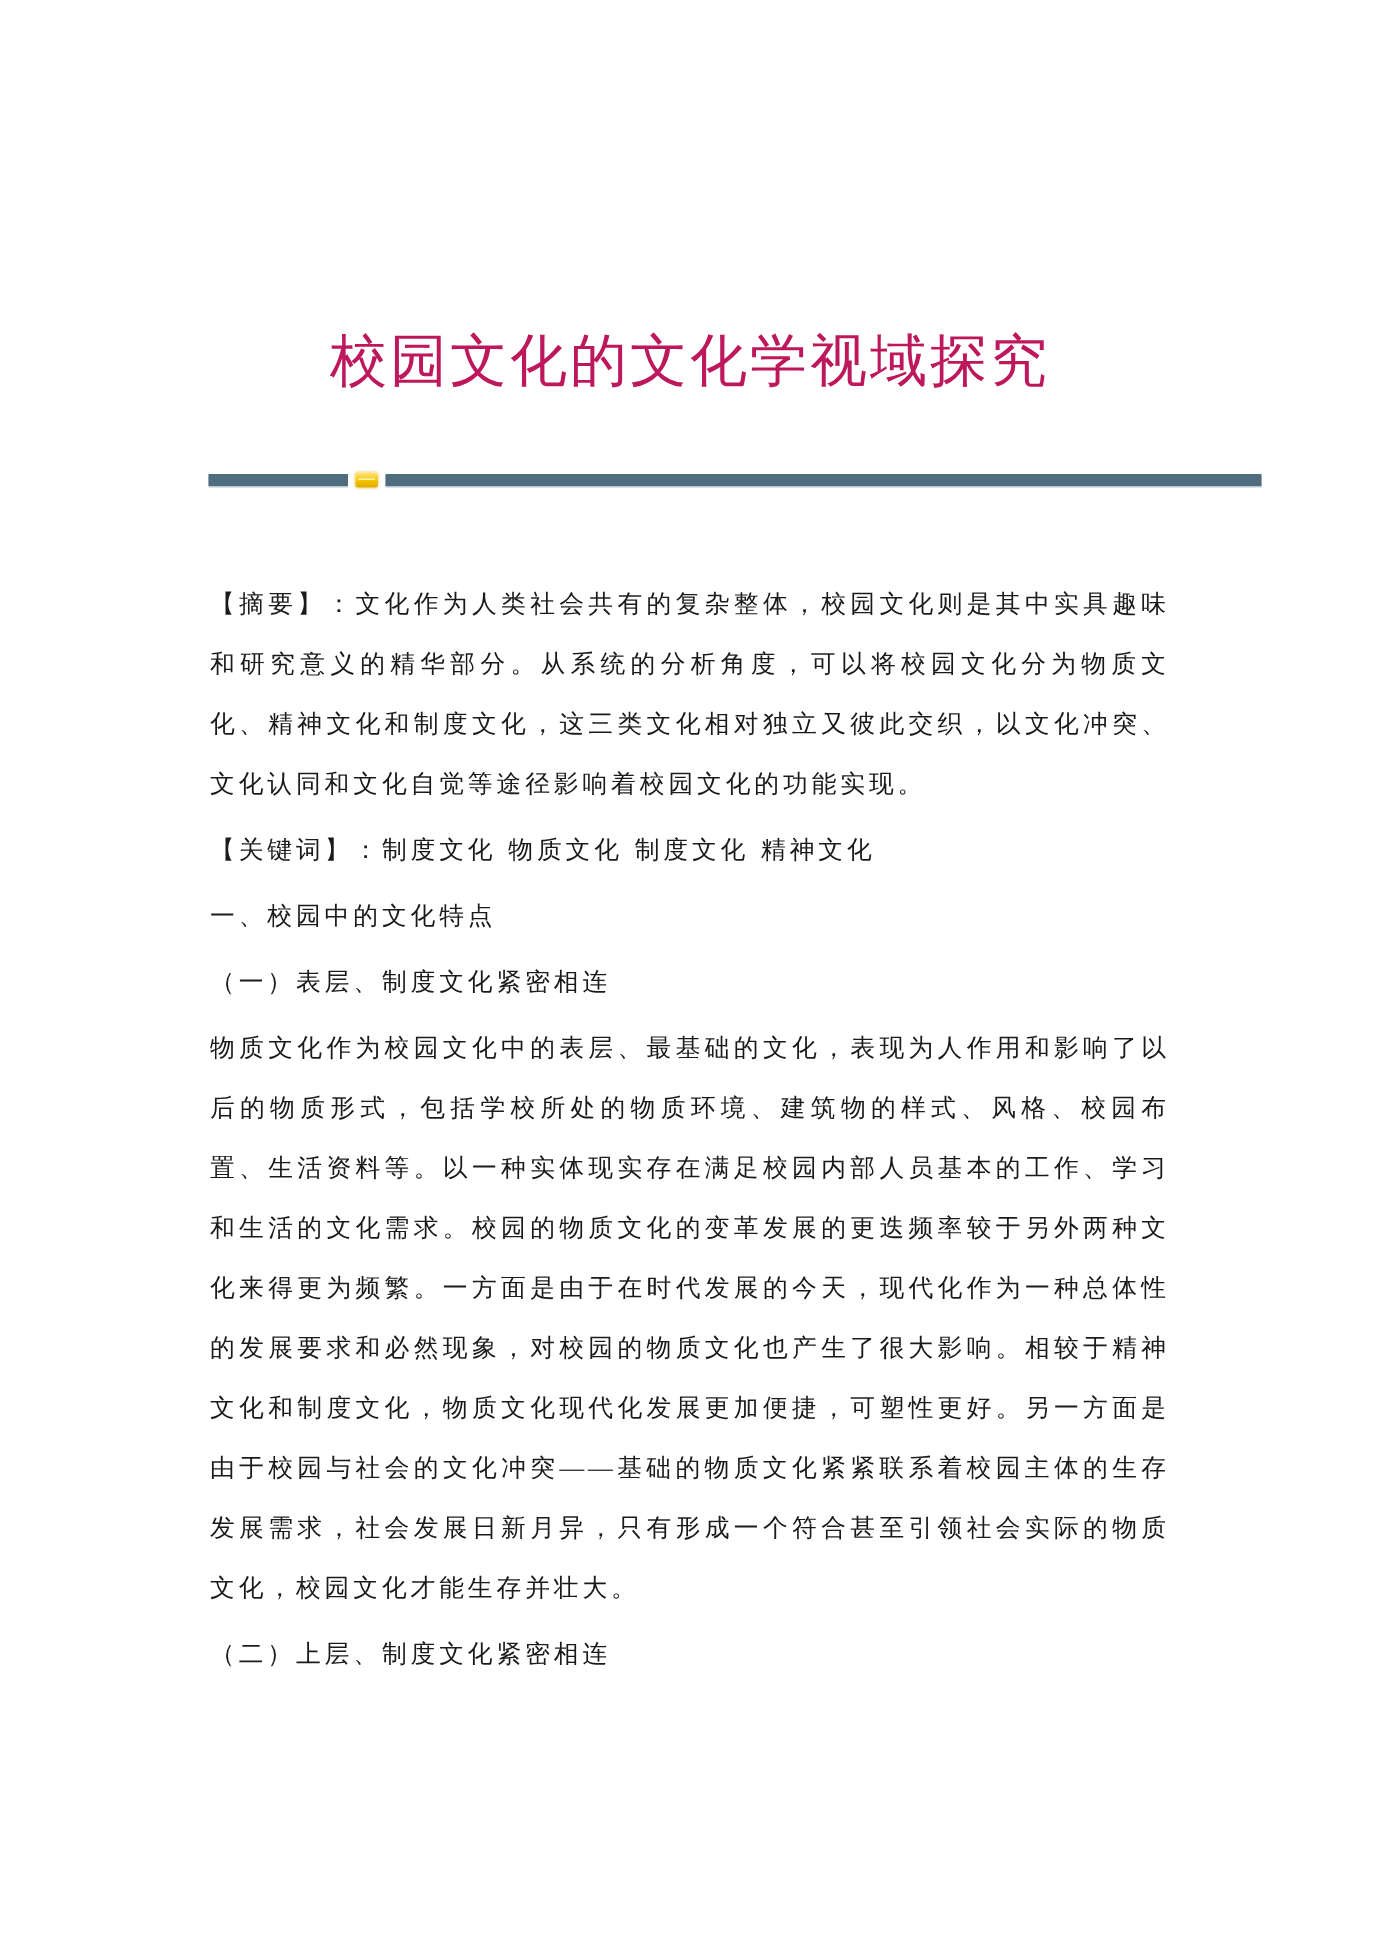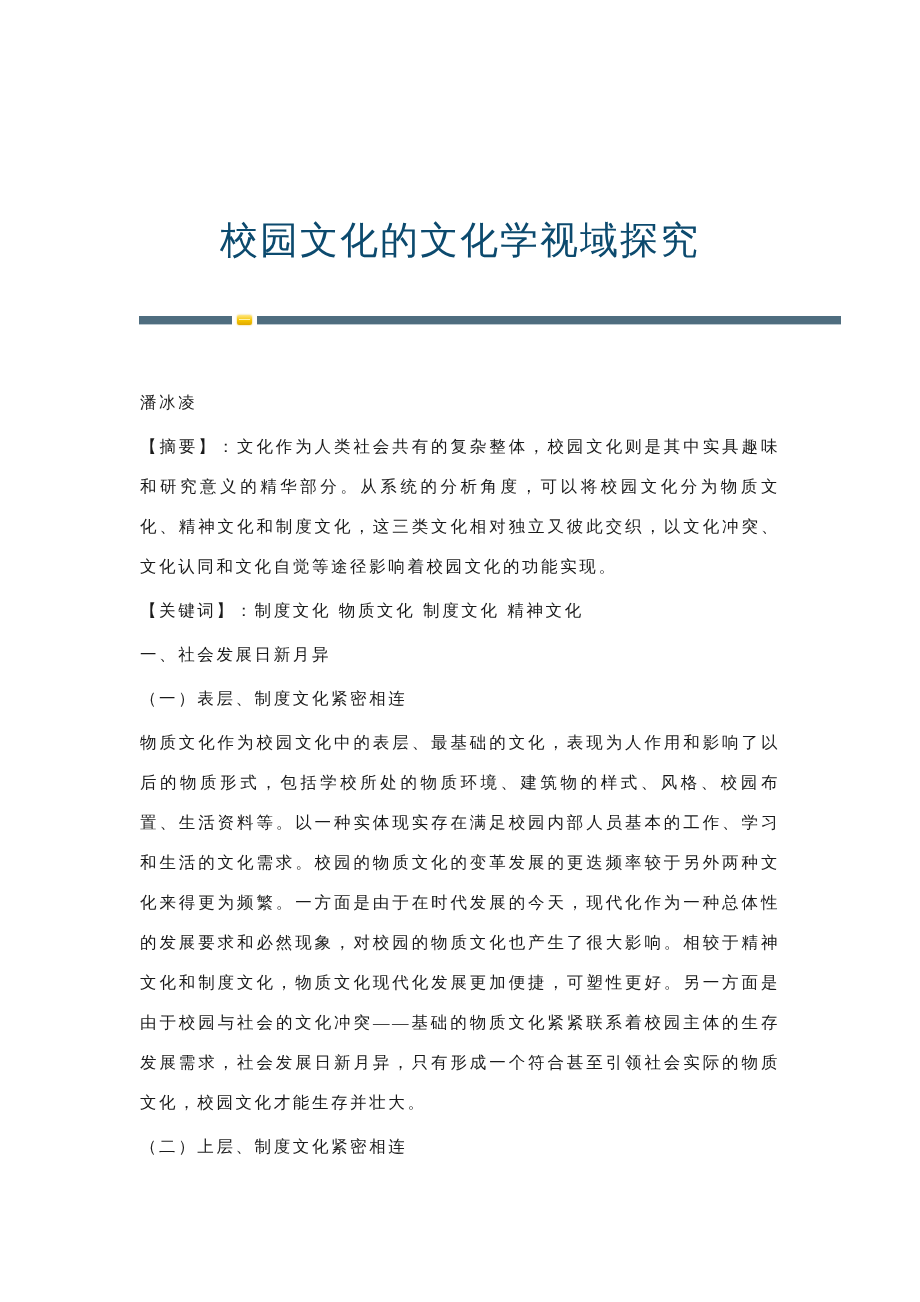--- a/index.html
+++ b/index.html
@@ -1,20 +1,20 @@
 <!DOCTYPE html>
 <html><head>
 <meta charset="utf-8">
 <style>
   html, body { margin: 0; padding: 0; background: #ffffff; }
   body { width: 920px; height: 1302px; position: relative; overflow: hidden;
          font-family: "DejaVu Sans", "Liberation Sans", sans-serif; color: #1a1a1a; }
   .title { position: absolute; top: 190px; left: 0; width: 920px; text-align: center;
            font-family: "DejaVu Serif", "Liberation Serif", serif; font-size: 38px;
-           letter-spacing: 2px; color: #0c4a6e; font-weight: normal; }
+           letter-spacing: 2px; color: #be185d; font-weight: normal; }
   .divider { position: absolute; top: 315px; left: 139px; width: 702px; height: 10px; }
   .divider .seg { position: absolute; top: 1px; height: 8px; background: #4f6d7f;
                   box-shadow: 0 1px 0 #b9c6ce; }
   .divider .seg.left { left: 0; width: 93px; }
   .divider .seg.right { left: 118px; width: 584px; }
   .divider .gold { position: absolute; left: 98px; top: 0; width: 15px; height: 10px;
                    background: linear-gradient(#ffe680, #f5c400 55%, #e0a800);
                    border-radius: 2px; box-shadow: 0 0 2px #e8c44a; }
   .divider .gold::after { content: ""; position: absolute; left: 2px; right: 2px; top: 4px;
                           height: 1px; background: #fff3b0; }
@@ -28,20 +28,19 @@
 
 <h1 class="title">校园文化的文化学视域探究</h1>
 
 <div class="divider">
   <div class="seg left"></div>
   <div class="gold"></div>
   <div class="seg right"></div>
 </div>
 
 <div class="content">
-  <p>潘冰凌</p>
   <p class="body">【摘要】：文化作为人类社会共有的复杂整体，校园文化则是其中实具趣味和研究意义的精华部分。从系统的分析角度，可以将校园文化分为物质文化、精神文化和制度文化，这三类文化相对独立又彼此交织，以文化冲突、文化认同和文化自觉等途径影响着校园文化的功能实现。</p>
   <p>【关键词】：制度文化 物质文化 制度文化 精神文化</p>
-  <p>一、社会发展日新月异</p>
+  <p>一、校园中的文化特点</p>
   <p>（一）表层、制度文化紧密相连</p>
   <p class="body">物质文化作为校园文化中的表层、最基础的文化，表现为人作用和影响了以后的物质形式，包括学校所处的物质环境、建筑物的样式、风格、校园布置、生活资料等。以一种实体现实存在满足校园内部人员基本的工作、学习和生活的文化需求。校园的物质文化的变革发展的更迭频率较于另外两种文化来得更为频繁。一方面是由于在时代发展的今天，现代化作为一种总体性的发展要求和必然现象，对校园的物质文化也产生了很大影响。相较于精神文化和制度文化，物质文化现代化发展更加便捷，可塑性更好。另一方面是由于校园与社会的文化冲突——基础的物质文化紧紧联系着校园主体的生存发展需求，社会发展日新月异，只有形成一个符合甚至引领社会实际的物质文化，校园文化才能生存并壮大。</p>
   <p>（二）上层、制度文化紧密相连</p>
 </div>
 
 </body></html>

